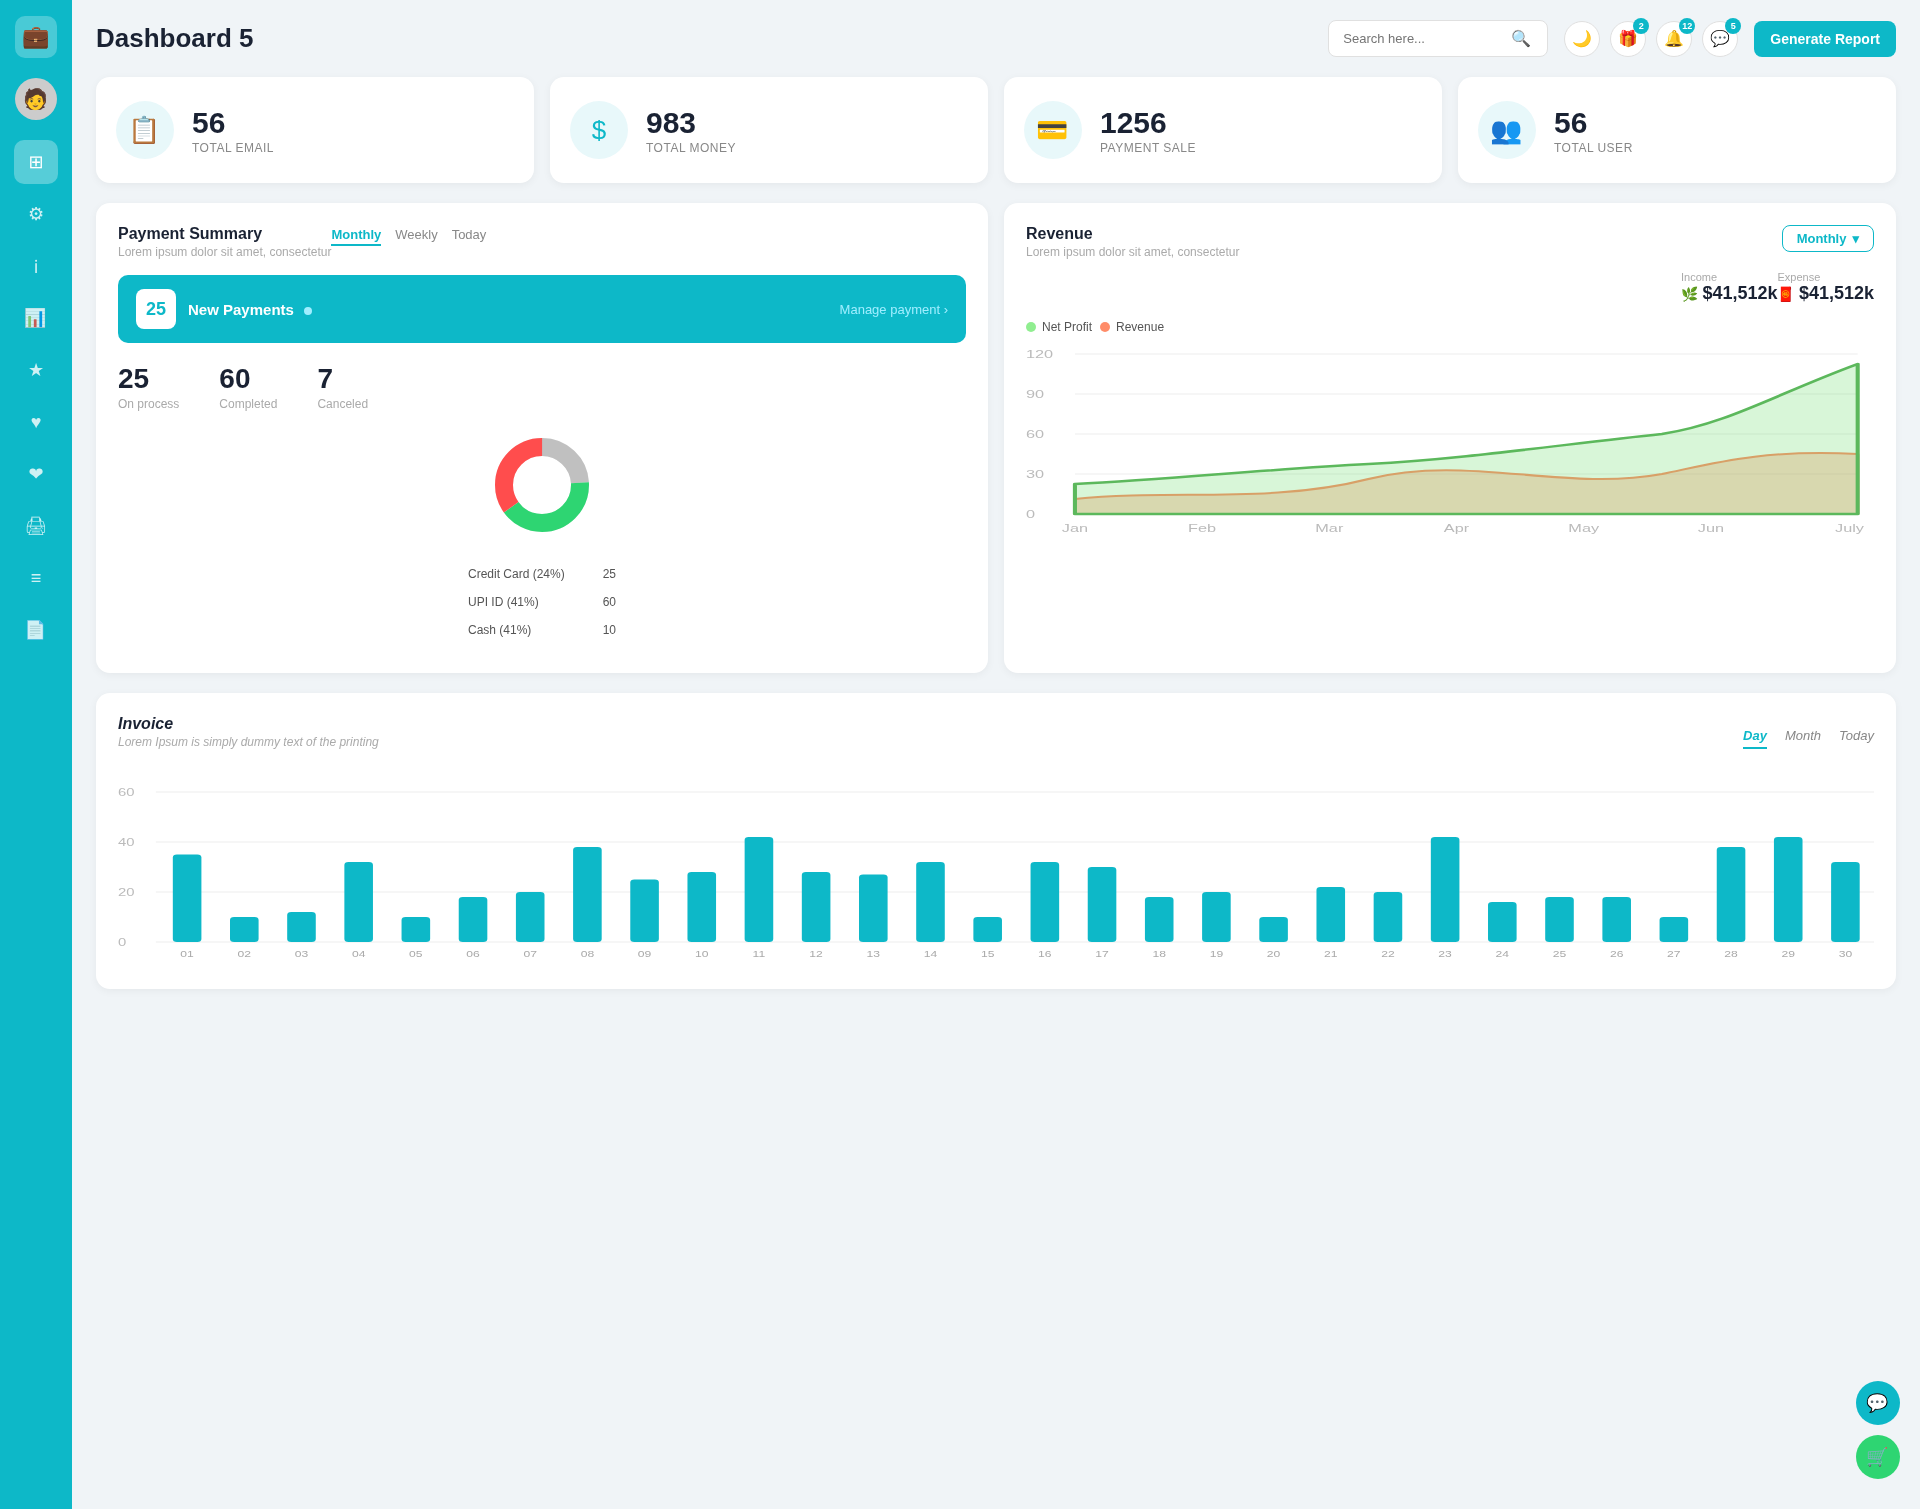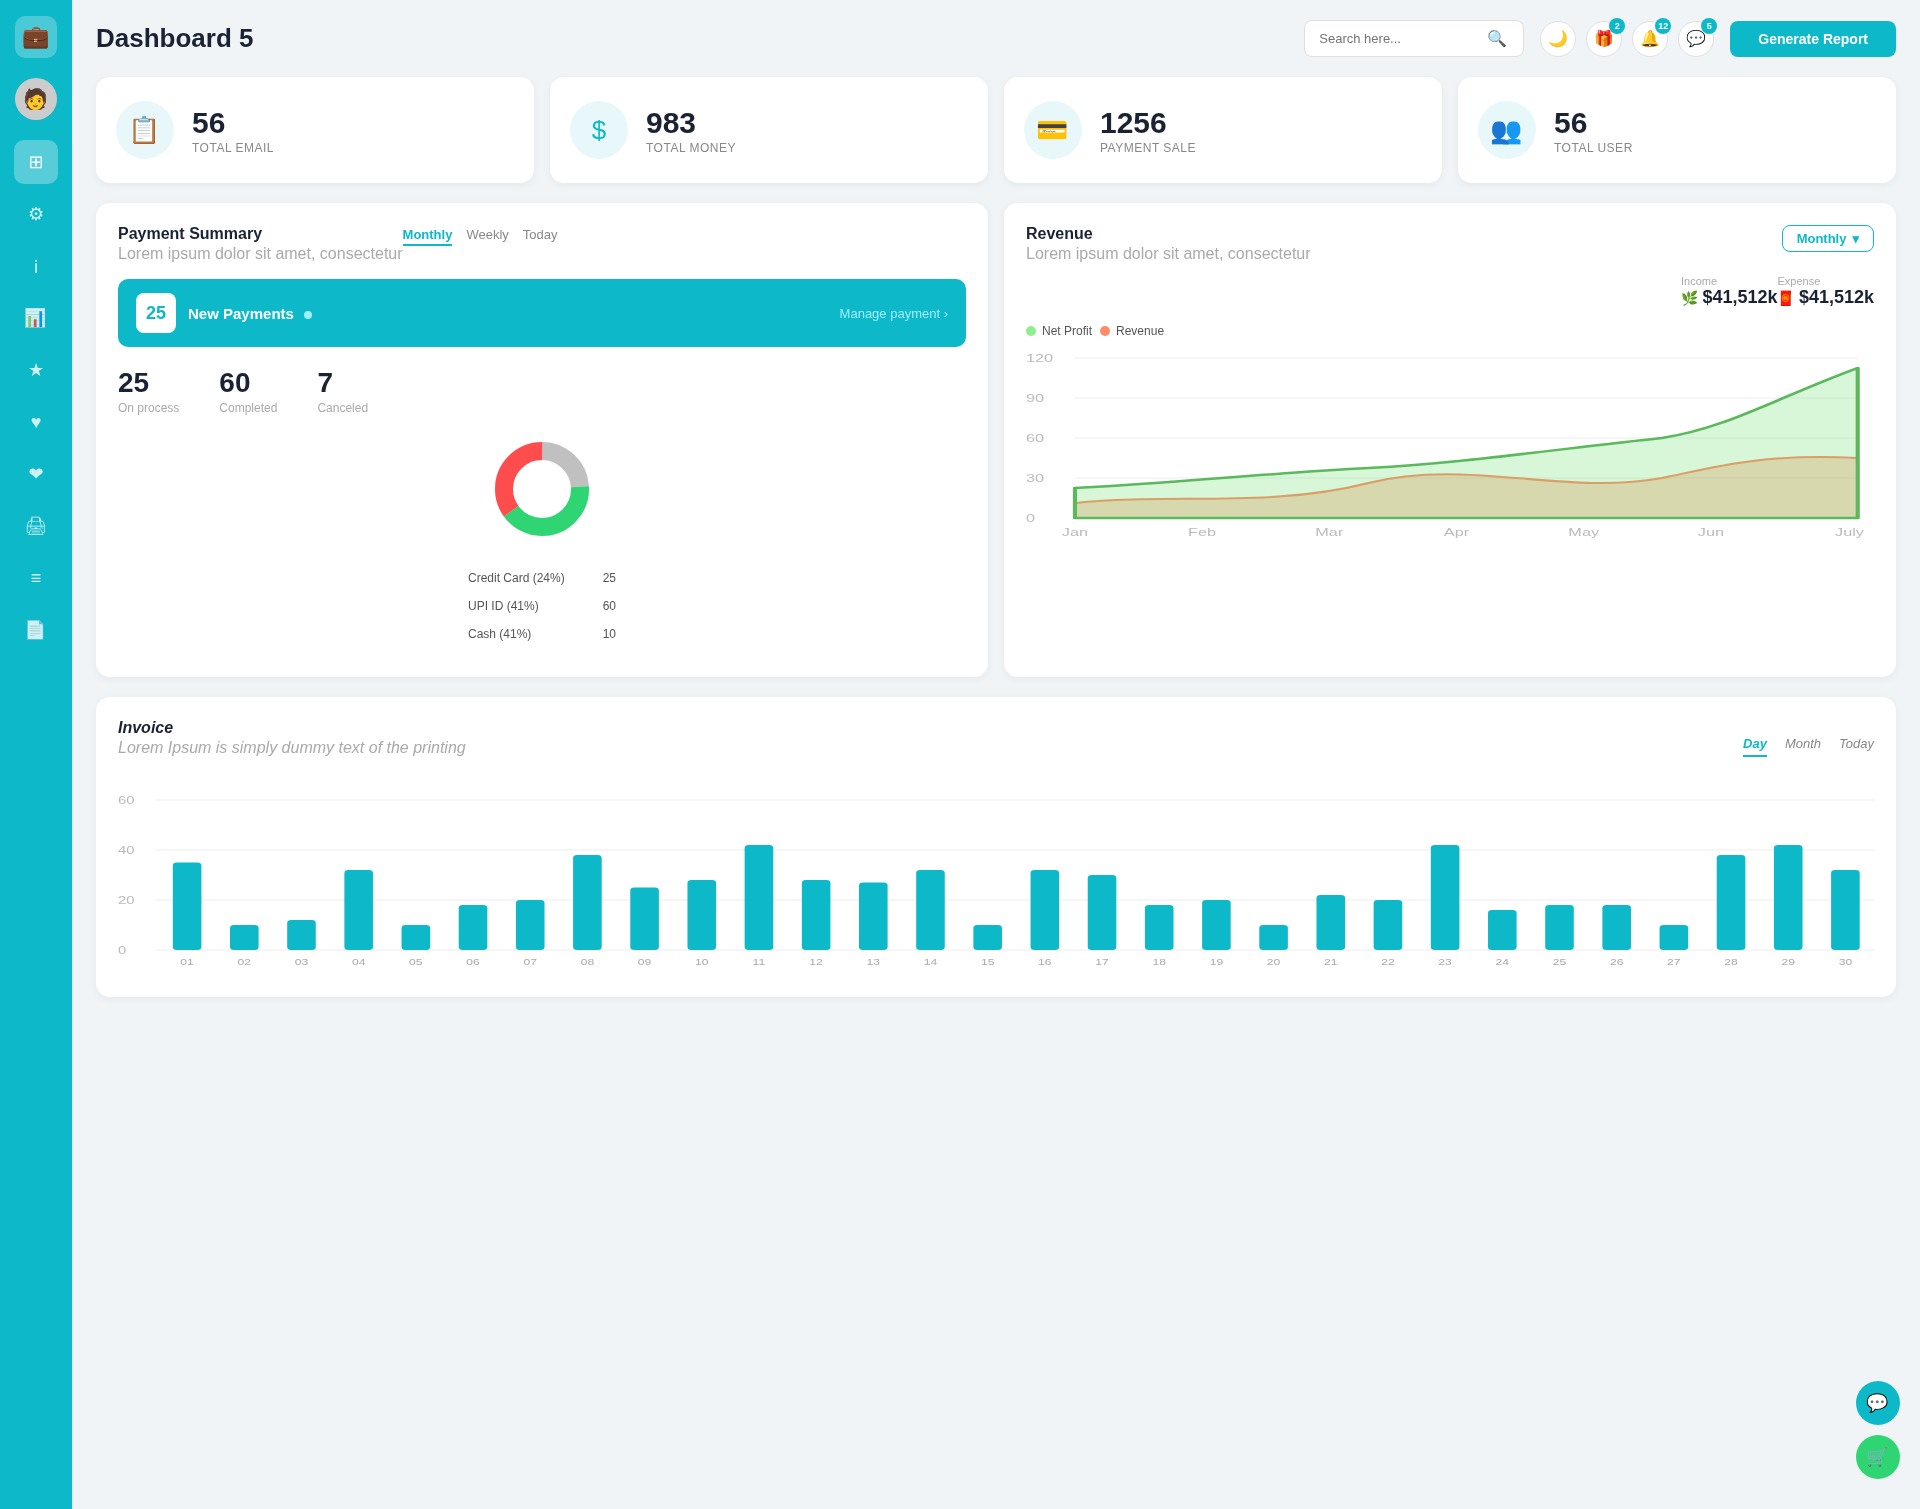--- a/index.html
+++ b/index.html
@@ -114,21 +114,21 @@
       background: white; border: 1px solid #e0e0e0; border-radius: 50%;
       width: 36px; height: 36px;
       display: flex; align-items: center; justify-content: center;
       cursor: pointer; font-size: 16px; color: #555;
     }
     .generate-btn {
       background: #0db8c8;
       color: white;
       border: none;
       border-radius: 8px;
-      padding: 10px 28px;
+      padding: 10px 16px;
       font-size: 14px;
       font-weight: 600;
       cursor: pointer;
       display: flex; align-items: center; gap: 8px;
     }
 
     
     .stat-cards {
       display: grid;
       grid-template-columns: repeat(4, 1fr);
@@ -181,21 +181,21 @@
       border-radius: 14px;
       padding: 22px;
       box-shadow: 0 2px 8px rgba(0,0,0,0.05);
     }
     .panel-title {
       font-size: 16px;
       font-weight: 700;
       color: #1a2233;
     }
     .panel-subtitle {
-      font-size: 16px;
+      font-size: 12px;
       color: #aaa;
       margin-top: 2px;
     }
     .panel-header {
       display: flex;
       align-items: flex-start;
       margin-bottom: 16px;
     }
     .tab-group {
       display: flex; gap: 14px;

